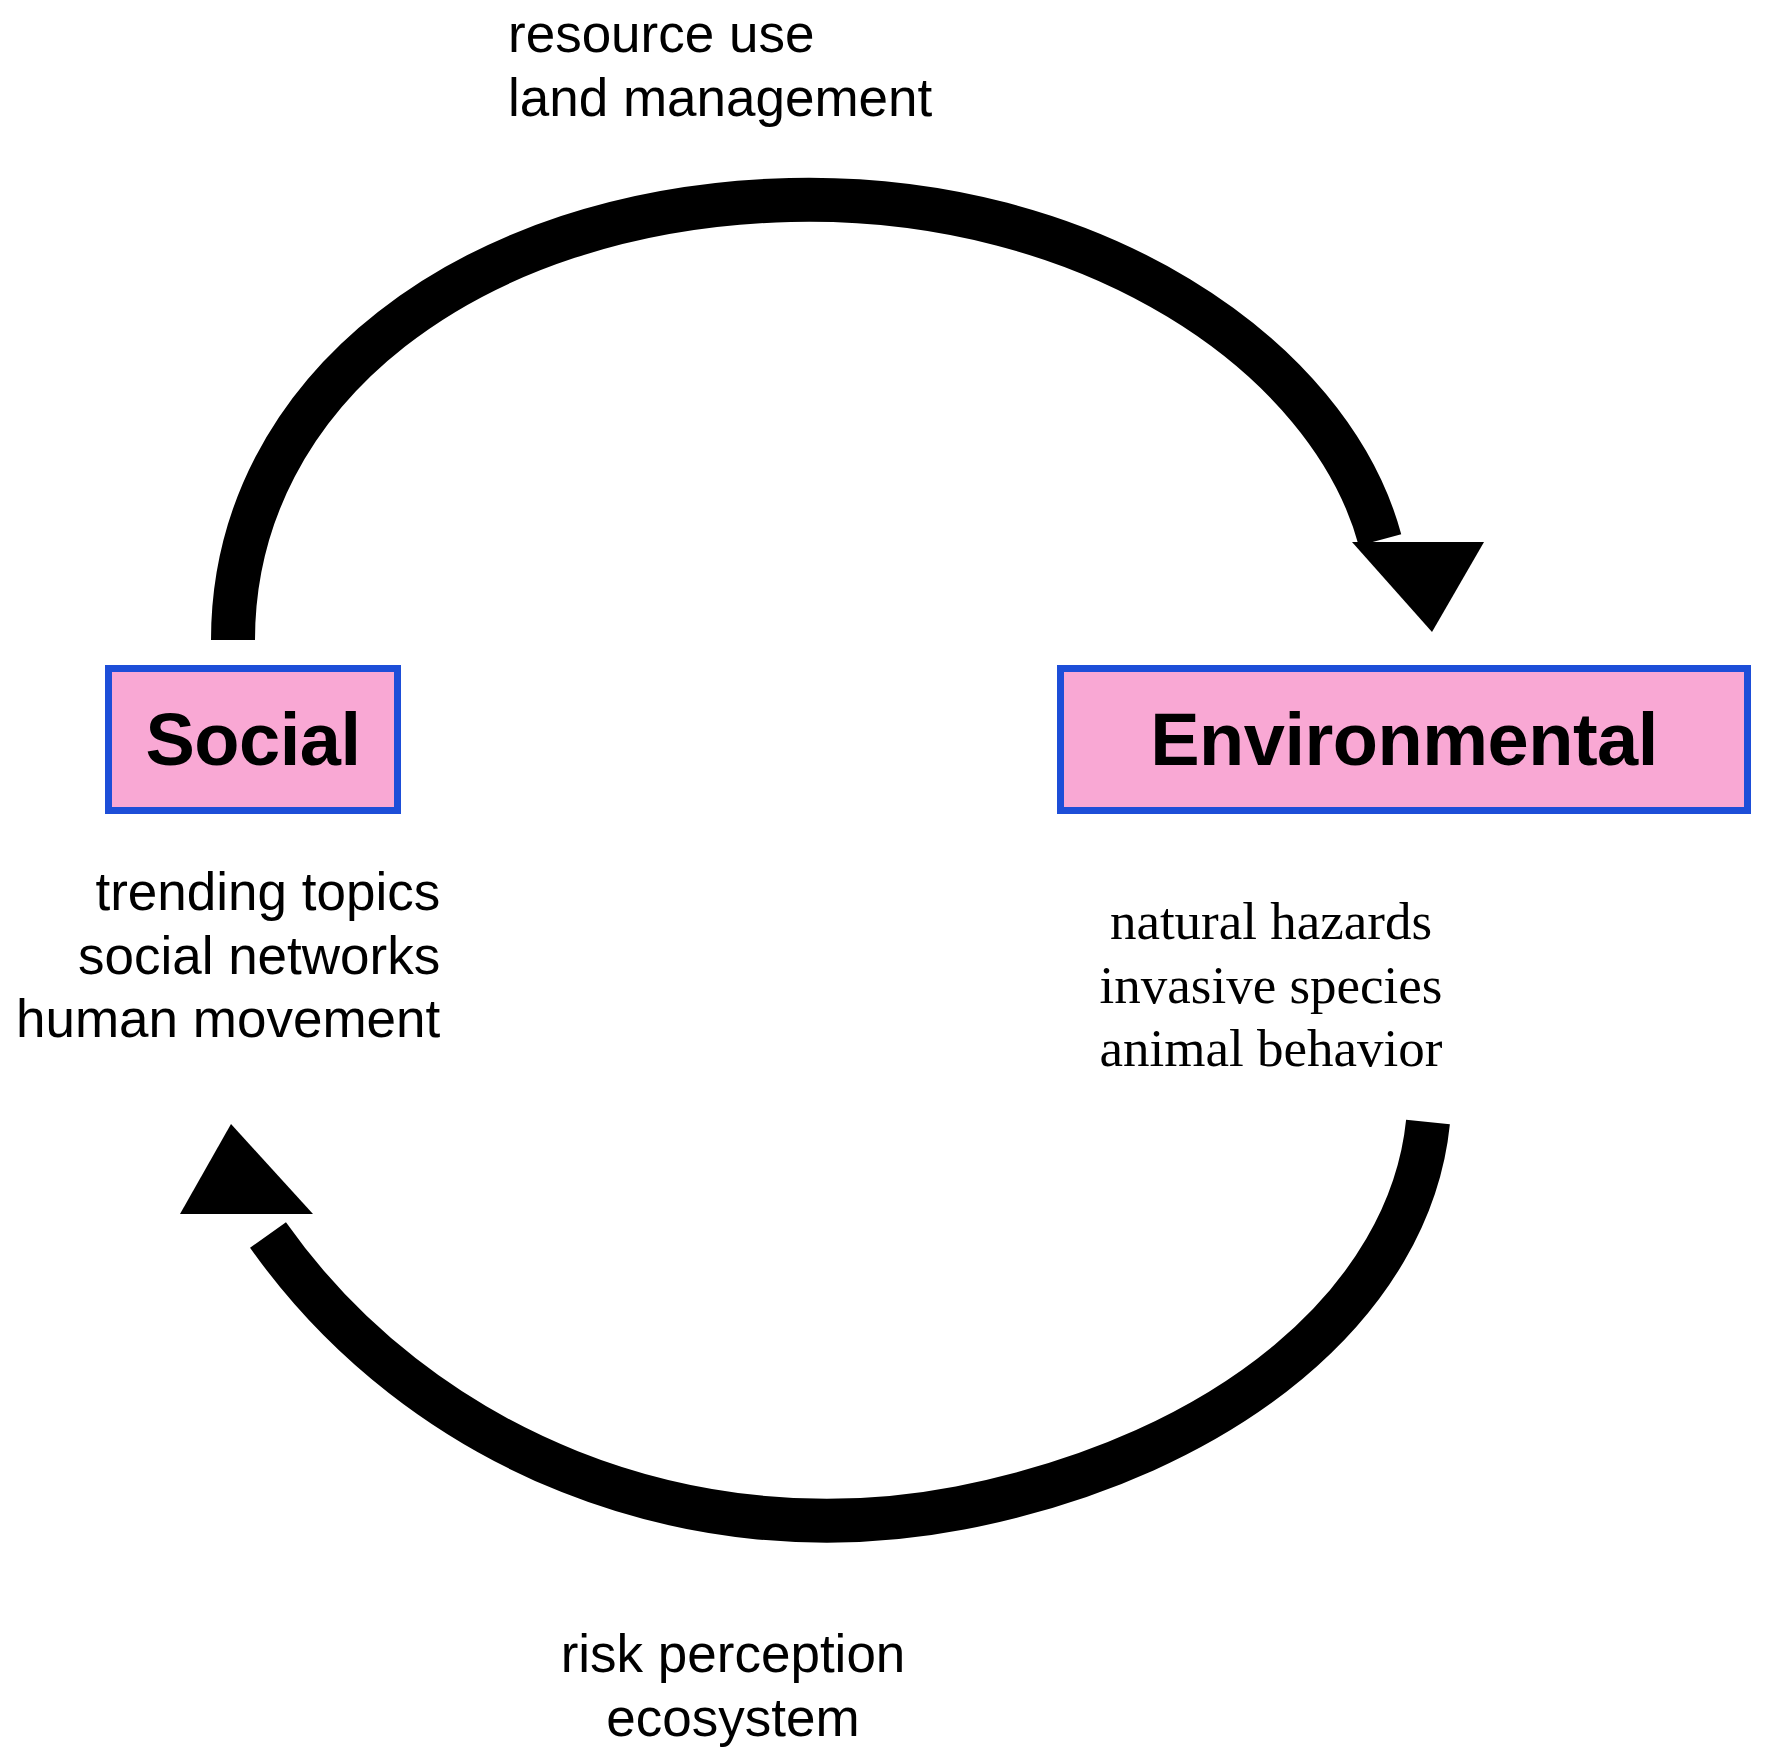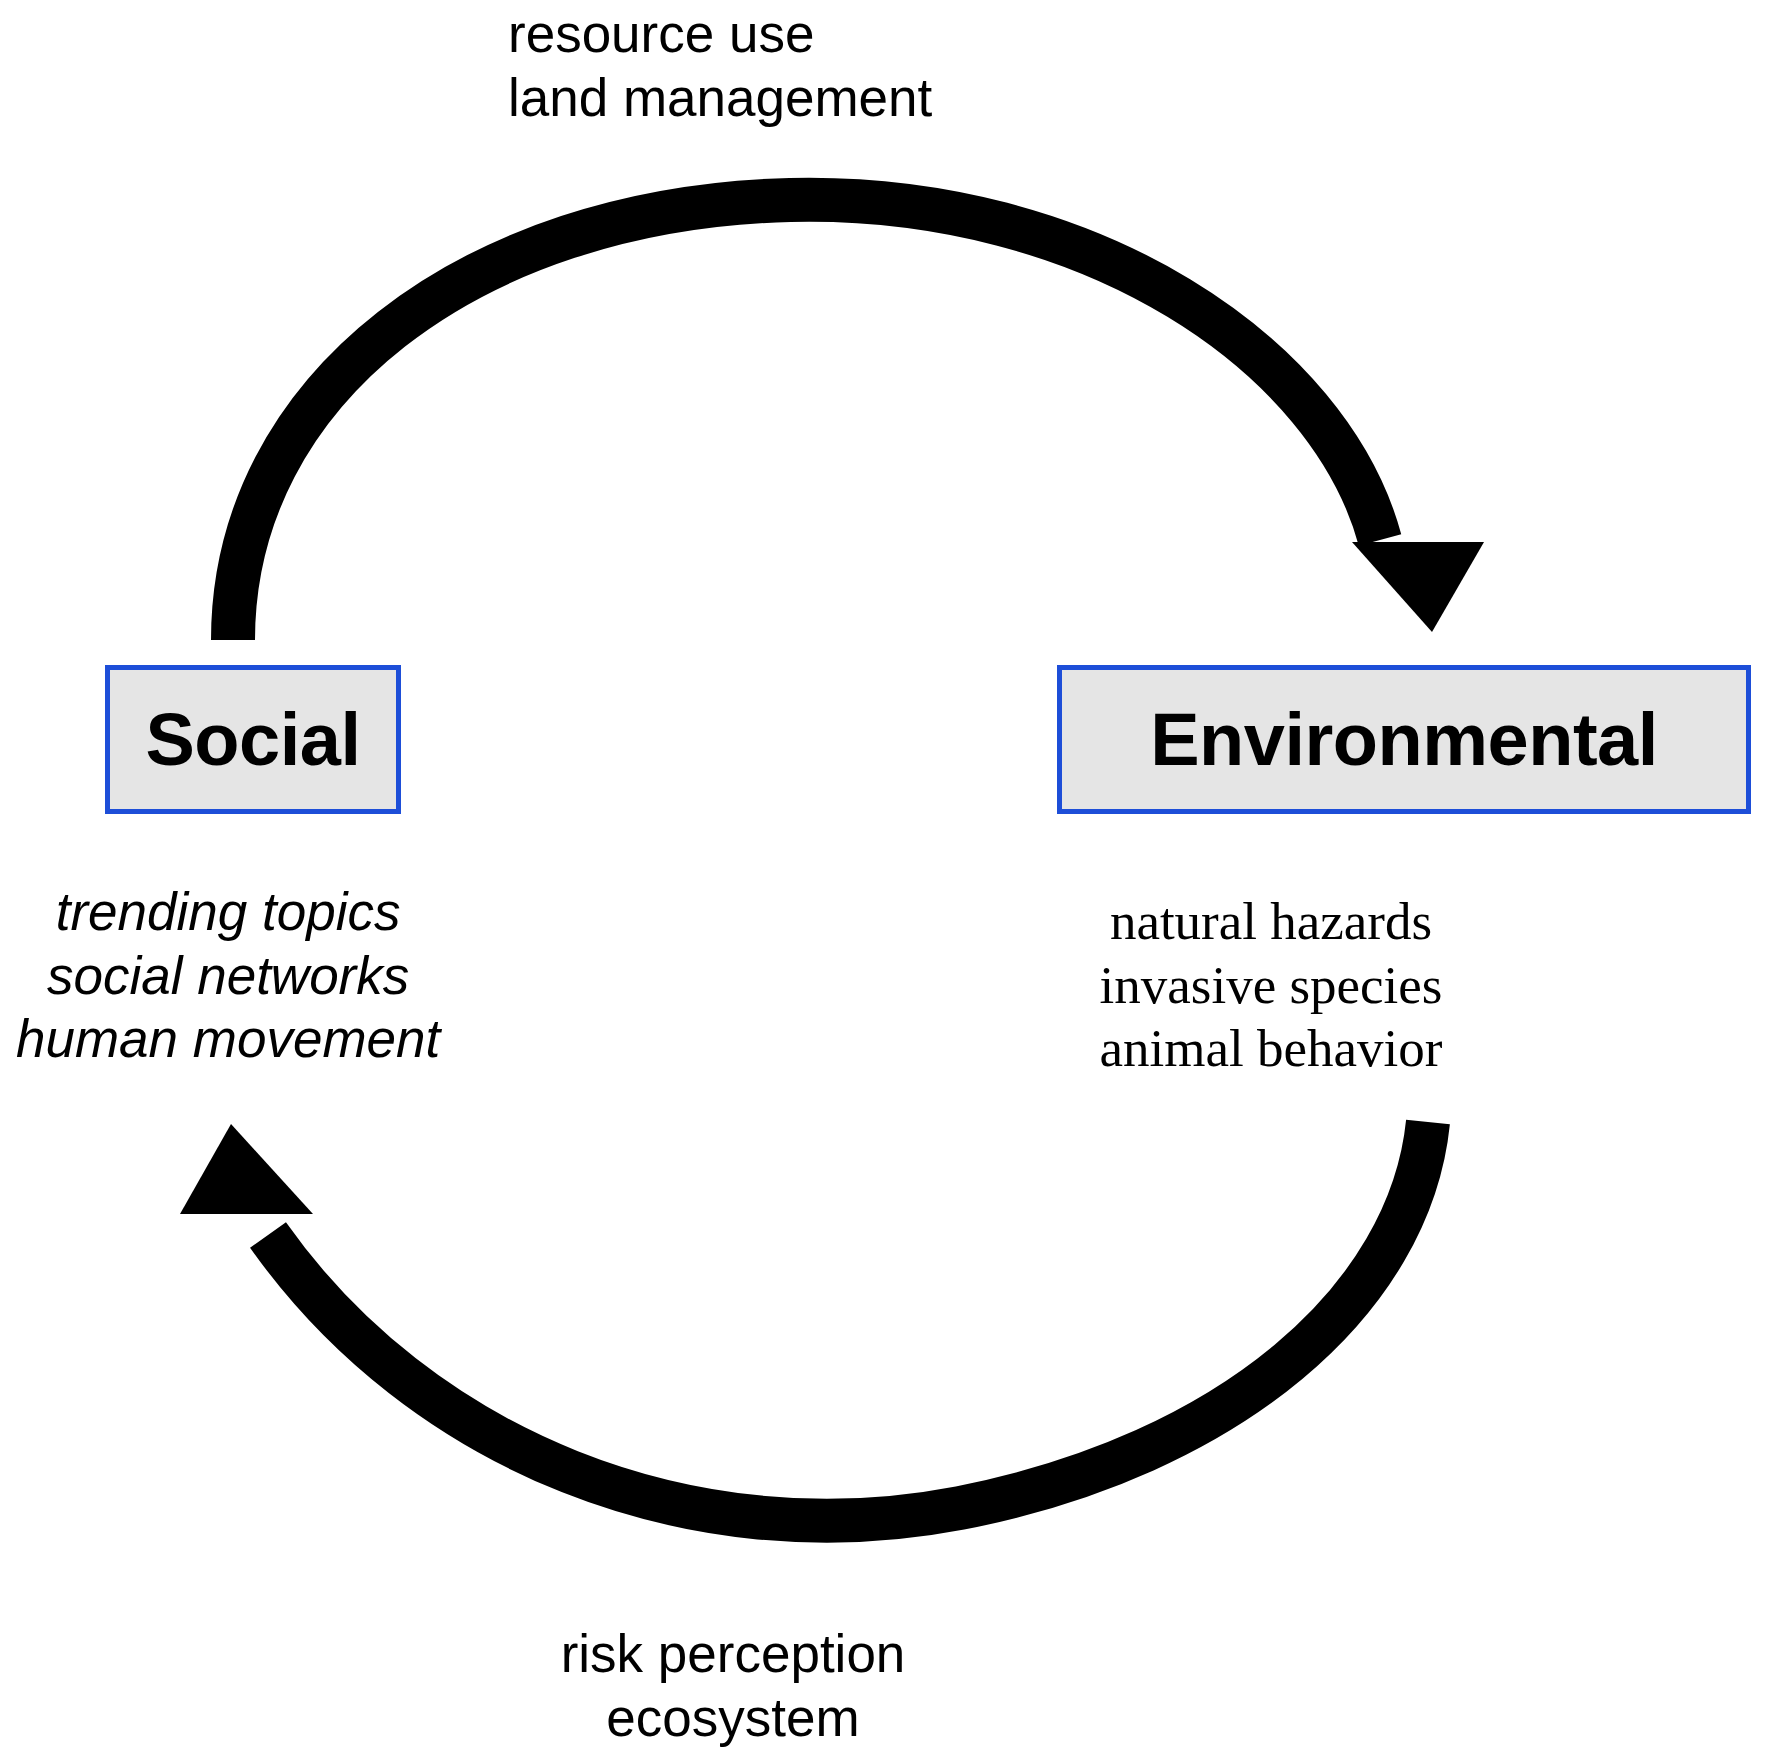--- a/index.html
+++ b/index.html
@@ -20,22 +20,22 @@
   #cycle-svg {
     position: absolute;
     left: 0;
     top: 0;
     width: 1770px;
     height: 1760px;
   }
   .node-box {
     position: absolute;
     box-sizing: border-box;
-    border: 5px solid #1d4ed8;
-    background: #e5e5e5;
+    border: 7px solid #1d4ed8;
+    background: #f9a8d4;
     display: flex;
     align-items: center;
     justify-content: center;
   }
   .node-label {
     font-weight: bold;
     color: #000000;
     line-height: 1;
     white-space: nowrap;
   }
@@ -67,23 +67,22 @@
     line-height: 1.20;
     white-space: pre-line;
   }
   #caption-top {
     left: 508px;
     top: 2px;
     text-align: left;
   }
   #caption-left {
     left: 16px;
-    top: 880px;
-    text-align: center;
-    font-style: italic;
+    top: 860px;
+    text-align: right;
   }
   #caption-right {
     left: 1076px;
     top: 890px;
     text-align: center;
     width: 390px;
     font-family: Liberation Serif, serif;
   }
   #caption-bottom {
     left: 508px;

